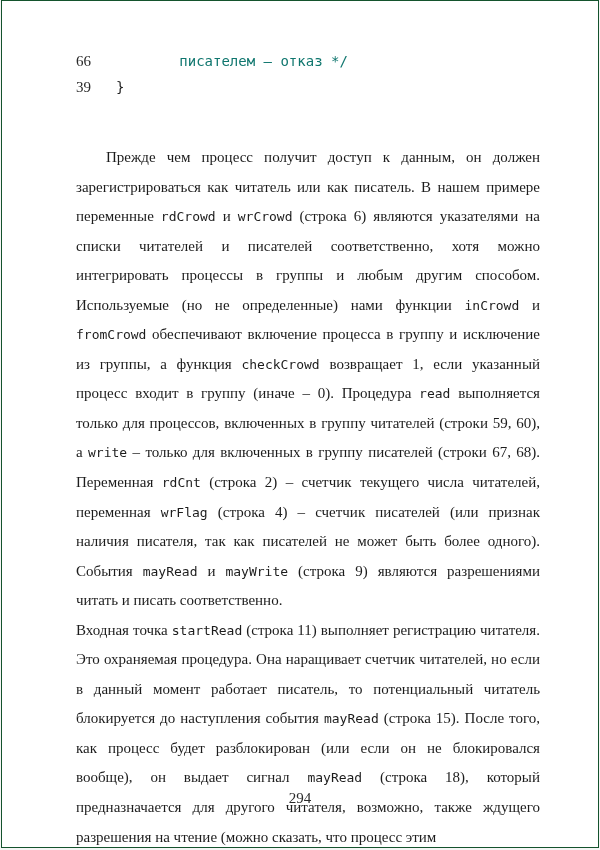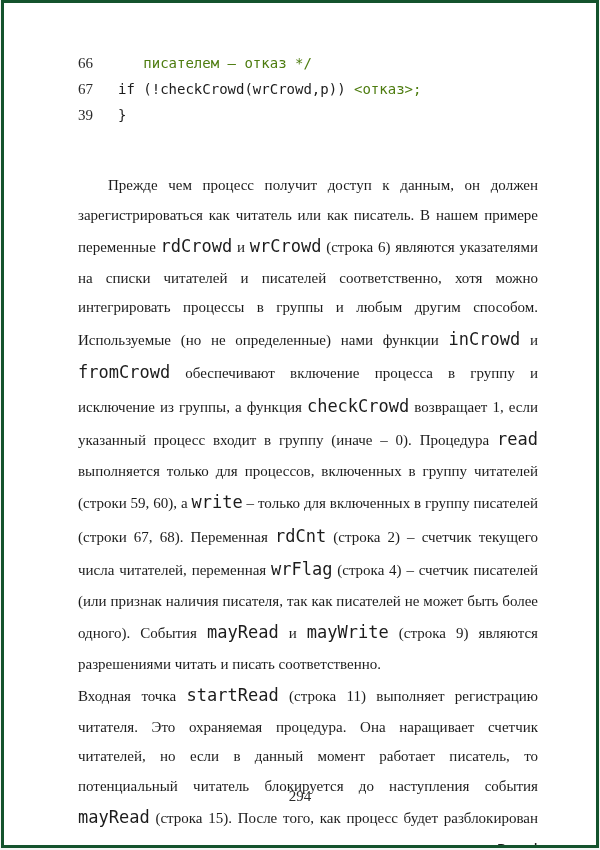--- a/index.html
+++ b/index.html
@@ -7,21 +7,21 @@
     padding: 0;
     background: #f5f5f5;
     font-family: "Liberation Serif", serif;
   }
   .page {
     position: relative;
     width: 598px;
     height: 848px;
     margin: 0 auto;
     background: #ffffff;
-    border: 3px solid #14532d;
+    border: 1px solid #14532d;
     box-sizing: border-box;
     overflow: hidden;
     color: #1c1c1c;
   }
   .content {
     padding: 52px 58px 0 74px;
   }
   
   .code-block {
     margin-bottom: 38px;
@@ -40,37 +40,38 @@
     font-family: "Liberation Serif", serif;
     font-size: 15px;
     color: #2a2a2a;
   }
   .code-text {
     white-space: pre;
     margin-left: 14px;
     color: #1c1c1c;
   }
   .code-text .dim {
-    color: #4d7c0f;
+    color: #0f766e;
+    margin-left: 38px;
   }
   
   .body-text {
     font-size: 15px;
     line-height: 1.97;
     text-align: justify;
   }
   .para {
     margin: 0;
   }
   .para.indent {
     text-indent: 30px;
   }
   .para .mono {
     font-family: "DejaVu Sans Mono", monospace;
-    font-size: 17px;
+    font-size: 13px;
   }
   
   .page-number {
     position: absolute;
     bottom: 40px;
     left: 0;
     width: 100%;
     text-align: center;
     font-size: 15px;
     color: #2a2a2a;
@@ -80,24 +81,20 @@
 <body>
 
 <div class="page">
   <div class="content">
     <div class="code-block">
         <div class="code-line">
           <span class="line-num">66</span>
           <span class="code-text"><span>   </span><span class="dim">писателем – отказ */</span></span>
         </div>
         <div class="code-line">
-          <span class="line-num">67</span>
-          <span class="code-text"><span>if (!checkCrowd(wrCrowd,p)) </span><span class="dim">&lt;отказ&gt;;</span></span>
-        </div>
-        <div class="code-line">
           <span class="line-num">39</span>
           <span class="code-text"><span>}</span></span>
         </div>
       </div>
     <div class="body-text">
         <p class="para indent"><span>Прежде чем процесс получит доступ к данным, он должен зарегистрироваться как читатель или как писатель. В нашем примере переменные </span><span class="mono">rdCrowd</span><span> и </span><span class="mono">wrCrowd</span><span> (строка 6) являются указателями на списки читателей и писателей соответственно, хотя можно интегрировать процессы в группы и любым другим способом. Используемые (но не определенные) нами функции </span><span class="mono">inCrowd</span><span> и </span><span class="mono">fromCrowd</span><span> обеспечивают включение процесса в группу и исключение из группы, а функция </span><span class="mono">checkCrowd</span><span> возвращает 1, если указанный процесс входит в группу (иначе – 0). Процедура </span><span class="mono">read</span><span> выполняется только для процессов, включенных в группу читателей (строки 59, 60), а </span><span class="mono">write</span><span> – только для включенных в группу писателей (строки 67, 68). Переменная </span><span class="mono">rdCnt</span><span> (строка 2) – счетчик текущего числа читателей, переменная </span><span class="mono">wrFlag</span><span> (строка 4) – счетчик писателей (или признак наличия писателя, так как писателей не может быть более одного). События </span><span class="mono">mayRead</span><span> и </span><span class="mono">mayWrite</span><span> (строка 9) являются разрешениями читать и писать соответственно.</span></p>
         <p class="para"><span>Входная точка </span><span class="mono">startRead</span><span> (строка 11) выполняет регистрацию читателя. Это охраняемая процедура. Она наращивает счетчик читателей, но если в данный момент работает писатель, то потенциальный читатель блокируется до наступления события </span><span class="mono">mayRead</span><span> (строка 15). После того, как процесс будет разблокирован (или если он не блокировался вообще), он выдает сигнал </span><span class="mono">mayRead</span><span> (строка 18), который предназначается для другого читателя, возможно, также ждущего разрешения на чтение (можно сказать, что процесс этим</span></p>
       </div>
   </div>
   <div class="page-number">294</div>

